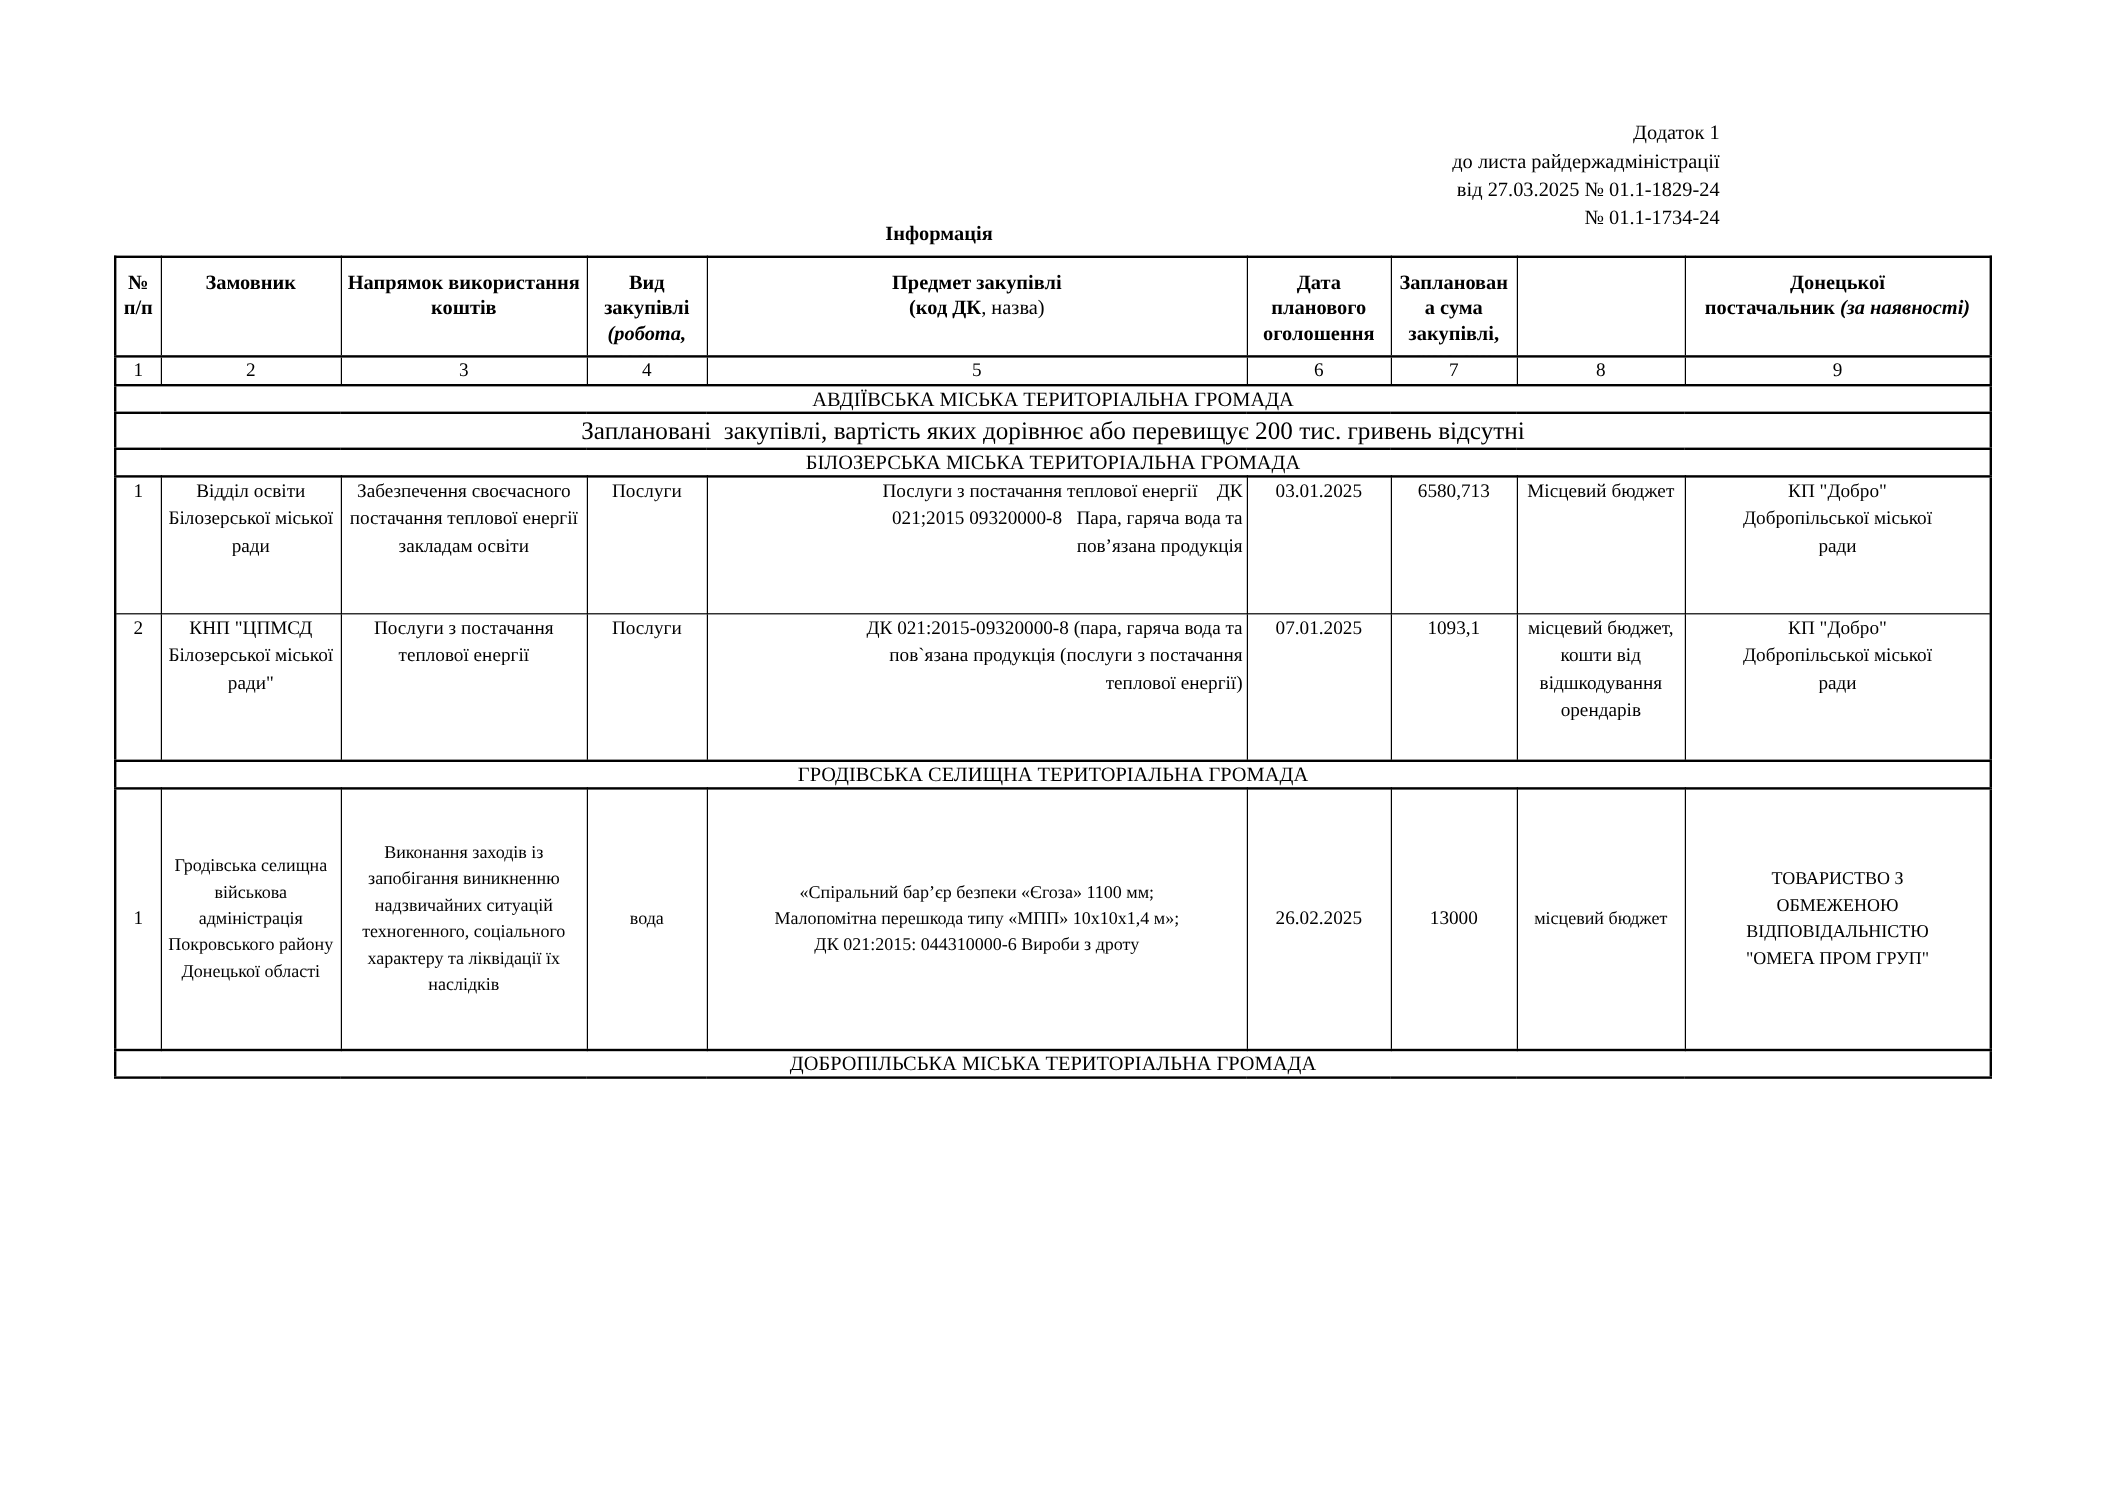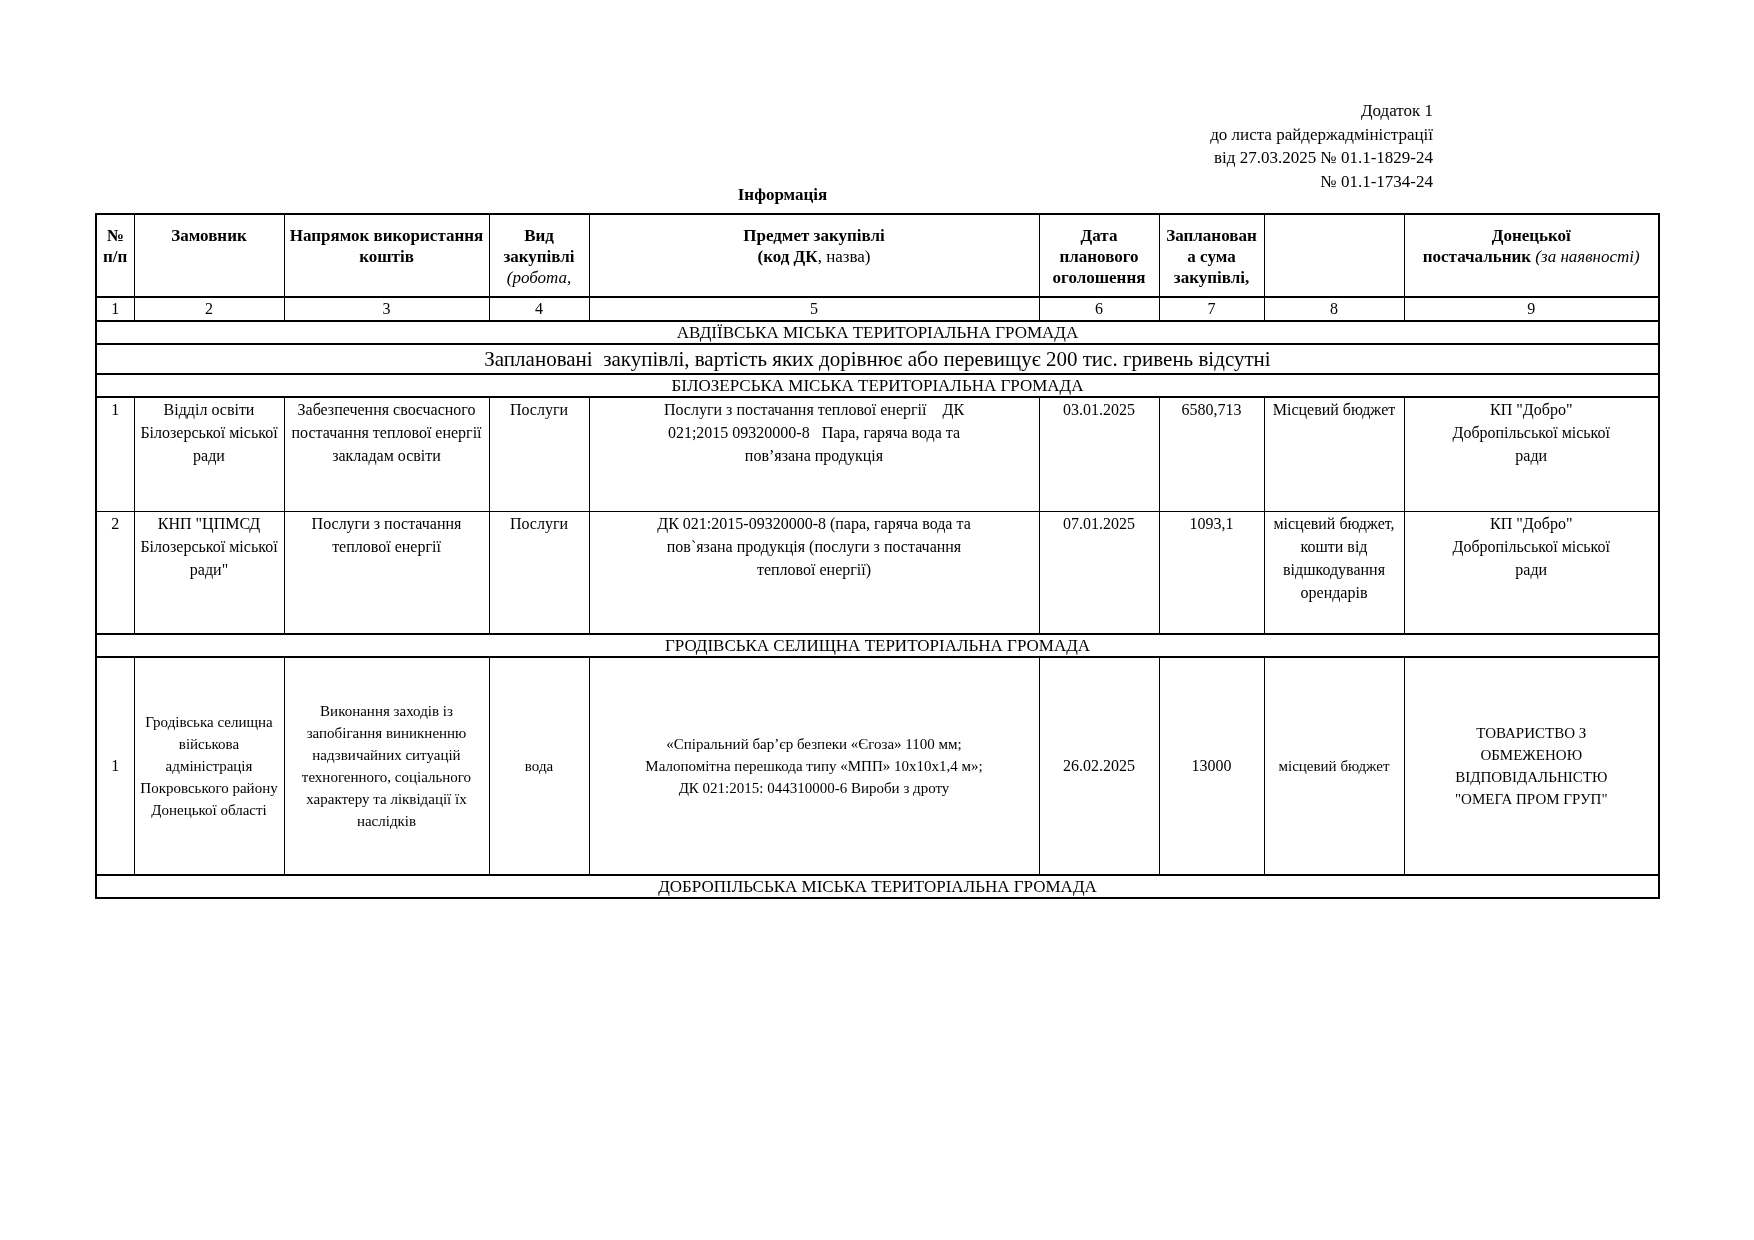--- a/index.html
+++ b/index.html
@@ -21,32 +21,32 @@
     width:1563px; table-layout:fixed; border-collapse:collapse;
     border:2px solid #000;
   }
   td {
     border:1px solid #000; padding:0 3px;
     font-size:16px; line-height:23px; text-align:center;
     vertical-align:top; overflow:hidden; word-wrap:break-word;
   }
   tr.hdr td { font-weight:bold; font-size:17px; line-height:21px; border-bottom:2px solid #000; }
   tr.hdr .hclip { height:81px; overflow:hidden; padding-top:10px; }
-  .it { font-style:italic; font-weight:normal;margin-top:48px; }
+  .it { font-style:italic; font-weight:bold;margin-top:48px; }
   .nb { font-weight:normal; }
   tr.nums td { height:24px; border-top:2px solid #000; border-bottom:2px solid #000; line-height:22px; vertical-align:middle; }
   tr.section td { height:23px; border-top:2px solid #000; border-bottom:2px solid #000;
                   font-weight:normal; font-size:17px; line-height:21px; vertical-align:middle; }
   tr.note td { height:30px; border-top:2px solid #15803d; border-bottom:2px solid #000;
                font-size:21px; line-height:20px; vertical-align:middle; white-space:pre-wrap; }
   tr.r1 td { height:114px; }
   tr.r2 td { height:123px; }
   tr.rh td { height:218px; vertical-align:middle; font-size:15px; line-height:22px; }
   tr.rh td.mid16 { font-size:16px; }
-  td.left { text-align:center; }
+  td.left { text-align:right; }
   td.pre { white-space:pre-wrap; }
   td.padtop { }
 </style>
 </head>
 <body>
 
 <div class="doc-header">
   <div>Додаток 1</div>
   <div>до листа райдержадміністрації</div>
   <div>від 27.03.2025 № 01.1-1829-24</div>

